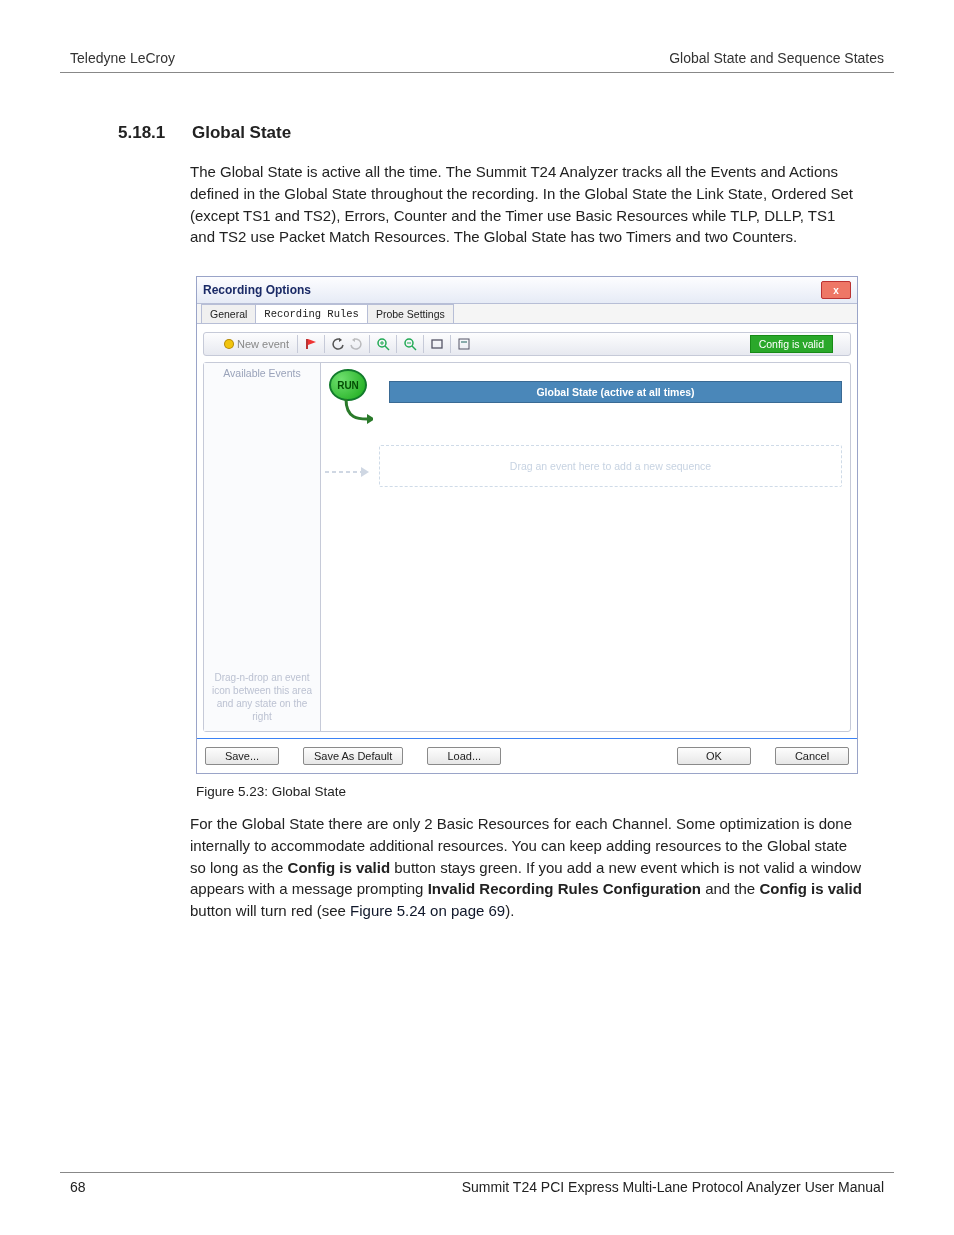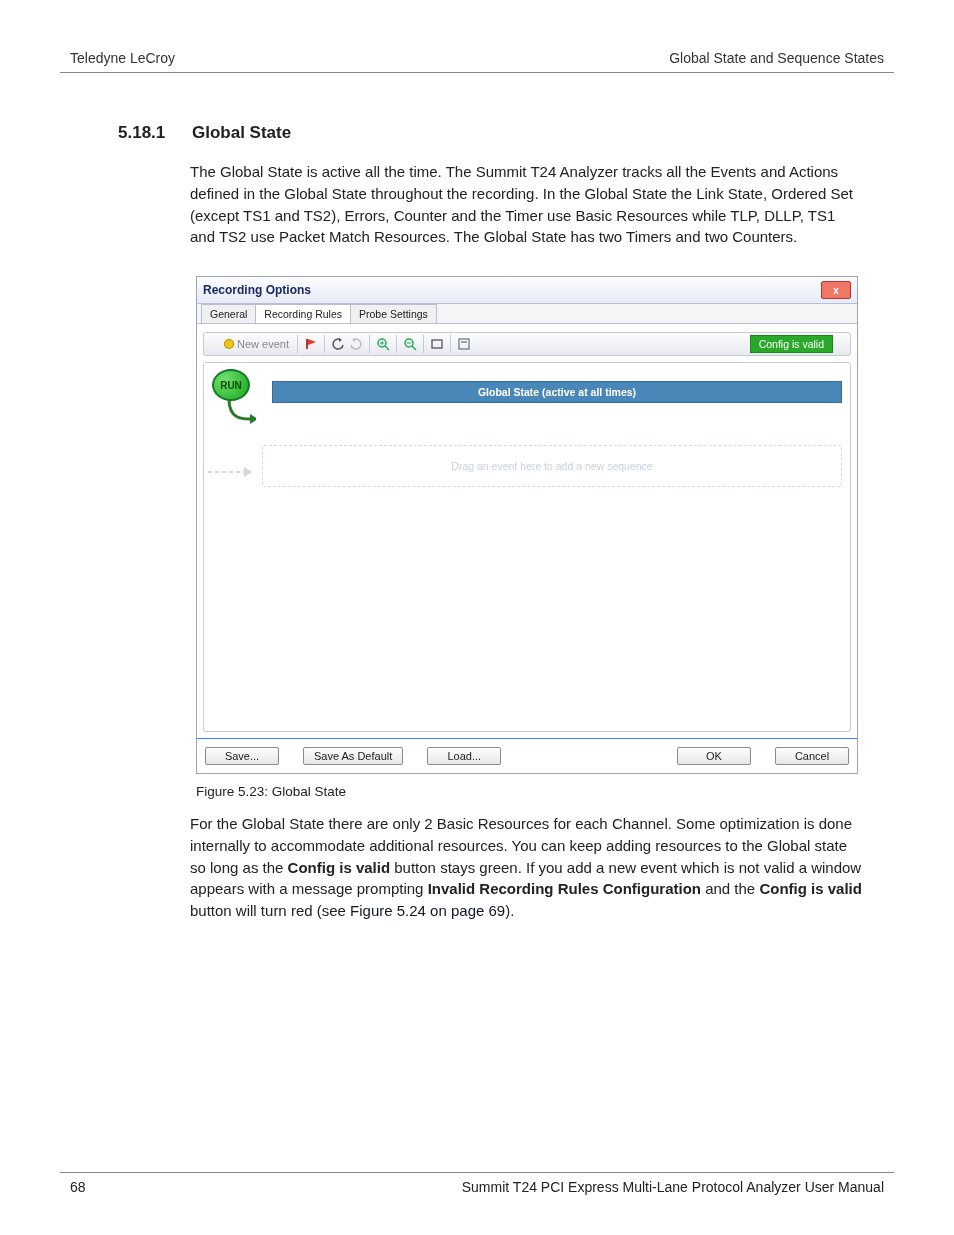--- a/index.html
+++ b/index.html
@@ -11,21 +11,21 @@
   .body-text b{font-weight:bold;}
   .xref{color:#0f172a;}
   .fig-cap{font-size:13.5px;margin:10px 0 14px 136px;}
   
   .shot{margin:28px 0 0 136px;width:660px;border:1px solid #9aa4c8;background:#fff;font-size:11px;}
   .title-bar{display:flex;align-items:center;justify-content:space-between;background:linear-gradient(#fdfdff,#e6ebf6);padding:4px 6px;border-bottom:1px solid #b7bed6;}
   .title-bar .ttl{font-weight:bold;color:#1a2a66;font-size:12px;}
   .close-btn{width:28px;height:16px;border:1px solid #b33;border-radius:2px;background:#e76;color:#fff;font-size:10px;font-weight:bold;display:flex;align-items:center;justify-content:center;}
   .tabs{display:flex;background:#f5f5f5;border-bottom:1px solid #b7bed6;padding-left:4px;}
   .tab{padding:3px 8px;border:1px solid #b7bed6;border-bottom:none;margin-right:-1px;background:#f0f0f0;font-size:10.5px;text-align:right;}
-  .tab.active{background:#fff;}
+  .tab.active{background:#fff;font-family:Liberation Mono, monospace;}
   .work{padding:6px;}
   .toolbar{display:flex;align-items:center;gap:0;background:linear-gradient(#fdfdfe,#e7e9f0);border:1px solid #c6cad8;border-radius:3px;margin:2px 0 6px 0;padding:2px 17px;}
   .toolbar .sp{width:1px;height:18px;background:#c6cad8;margin:0 4px;}
   .tbtn{min-width:18px;height:18px;display:flex;align-items:center;justify-content:center;border-radius:2px;}
   .new-evt{display:flex;align-items:center;font-size:11px;color:#888;}
   .new-evt .dot{width:8px;height:8px;border-radius:50%;background:#f1c40f;margin-right:4px;box-shadow:0 0 0 1px #b58900;}
   .config-badge{margin-left:auto;background:#2aa82a;color:#fff;border:1px solid #178b17;font-size:10.5px;padding:2px 8px;}
   .canvas{display:flex;border:1px solid #c6cad8;height:368px;border-radius:3px;}
   .side{width:108px;border-right:1px solid #c6cad8;background:#fafbfd;display:flex;flex-direction:column;justify-content:space-between;padding:4px 4px 8px 4px;}
   .side .lbl{font-size:10.5px;color:#9aa3ba;text-align:center;}
@@ -128,20 +128,24 @@
         <div class="tbtn">
           <svg width="14" height="14">
               <rect x="2" y="2" width="10" height="10" fill="none" stroke="#556"></rect>
               <rect x="4" y="4" width="6" height="2" fill="#8aa"></rect>
             </svg>
         </div>
         <div class="config-badge">Config is valid</div>
       </div>
 
       <div class="canvas">
+        <div class="side">
+          <div class="lbl">Available Events</div>
+          <div class="hint">Drag-n-drop an event icon between this area and any state on the right</div>
+        </div>
         <div class="graph">
           <div class="run-row">
             <div>
               <div class="run-bubble">RUN</div>
               <svg width="44" height="26" style="margin-top:-2px;">
                 <path d="M17 0 C17 20 30 20 38 20" fill="none" stroke="#2a7a2a" stroke-width="3"></path>
                 <path d="M38 15 L46 20 L38 25 Z" fill="#2a7a2a"></path>
               </svg>
             </div>
             <div class="state-box">

